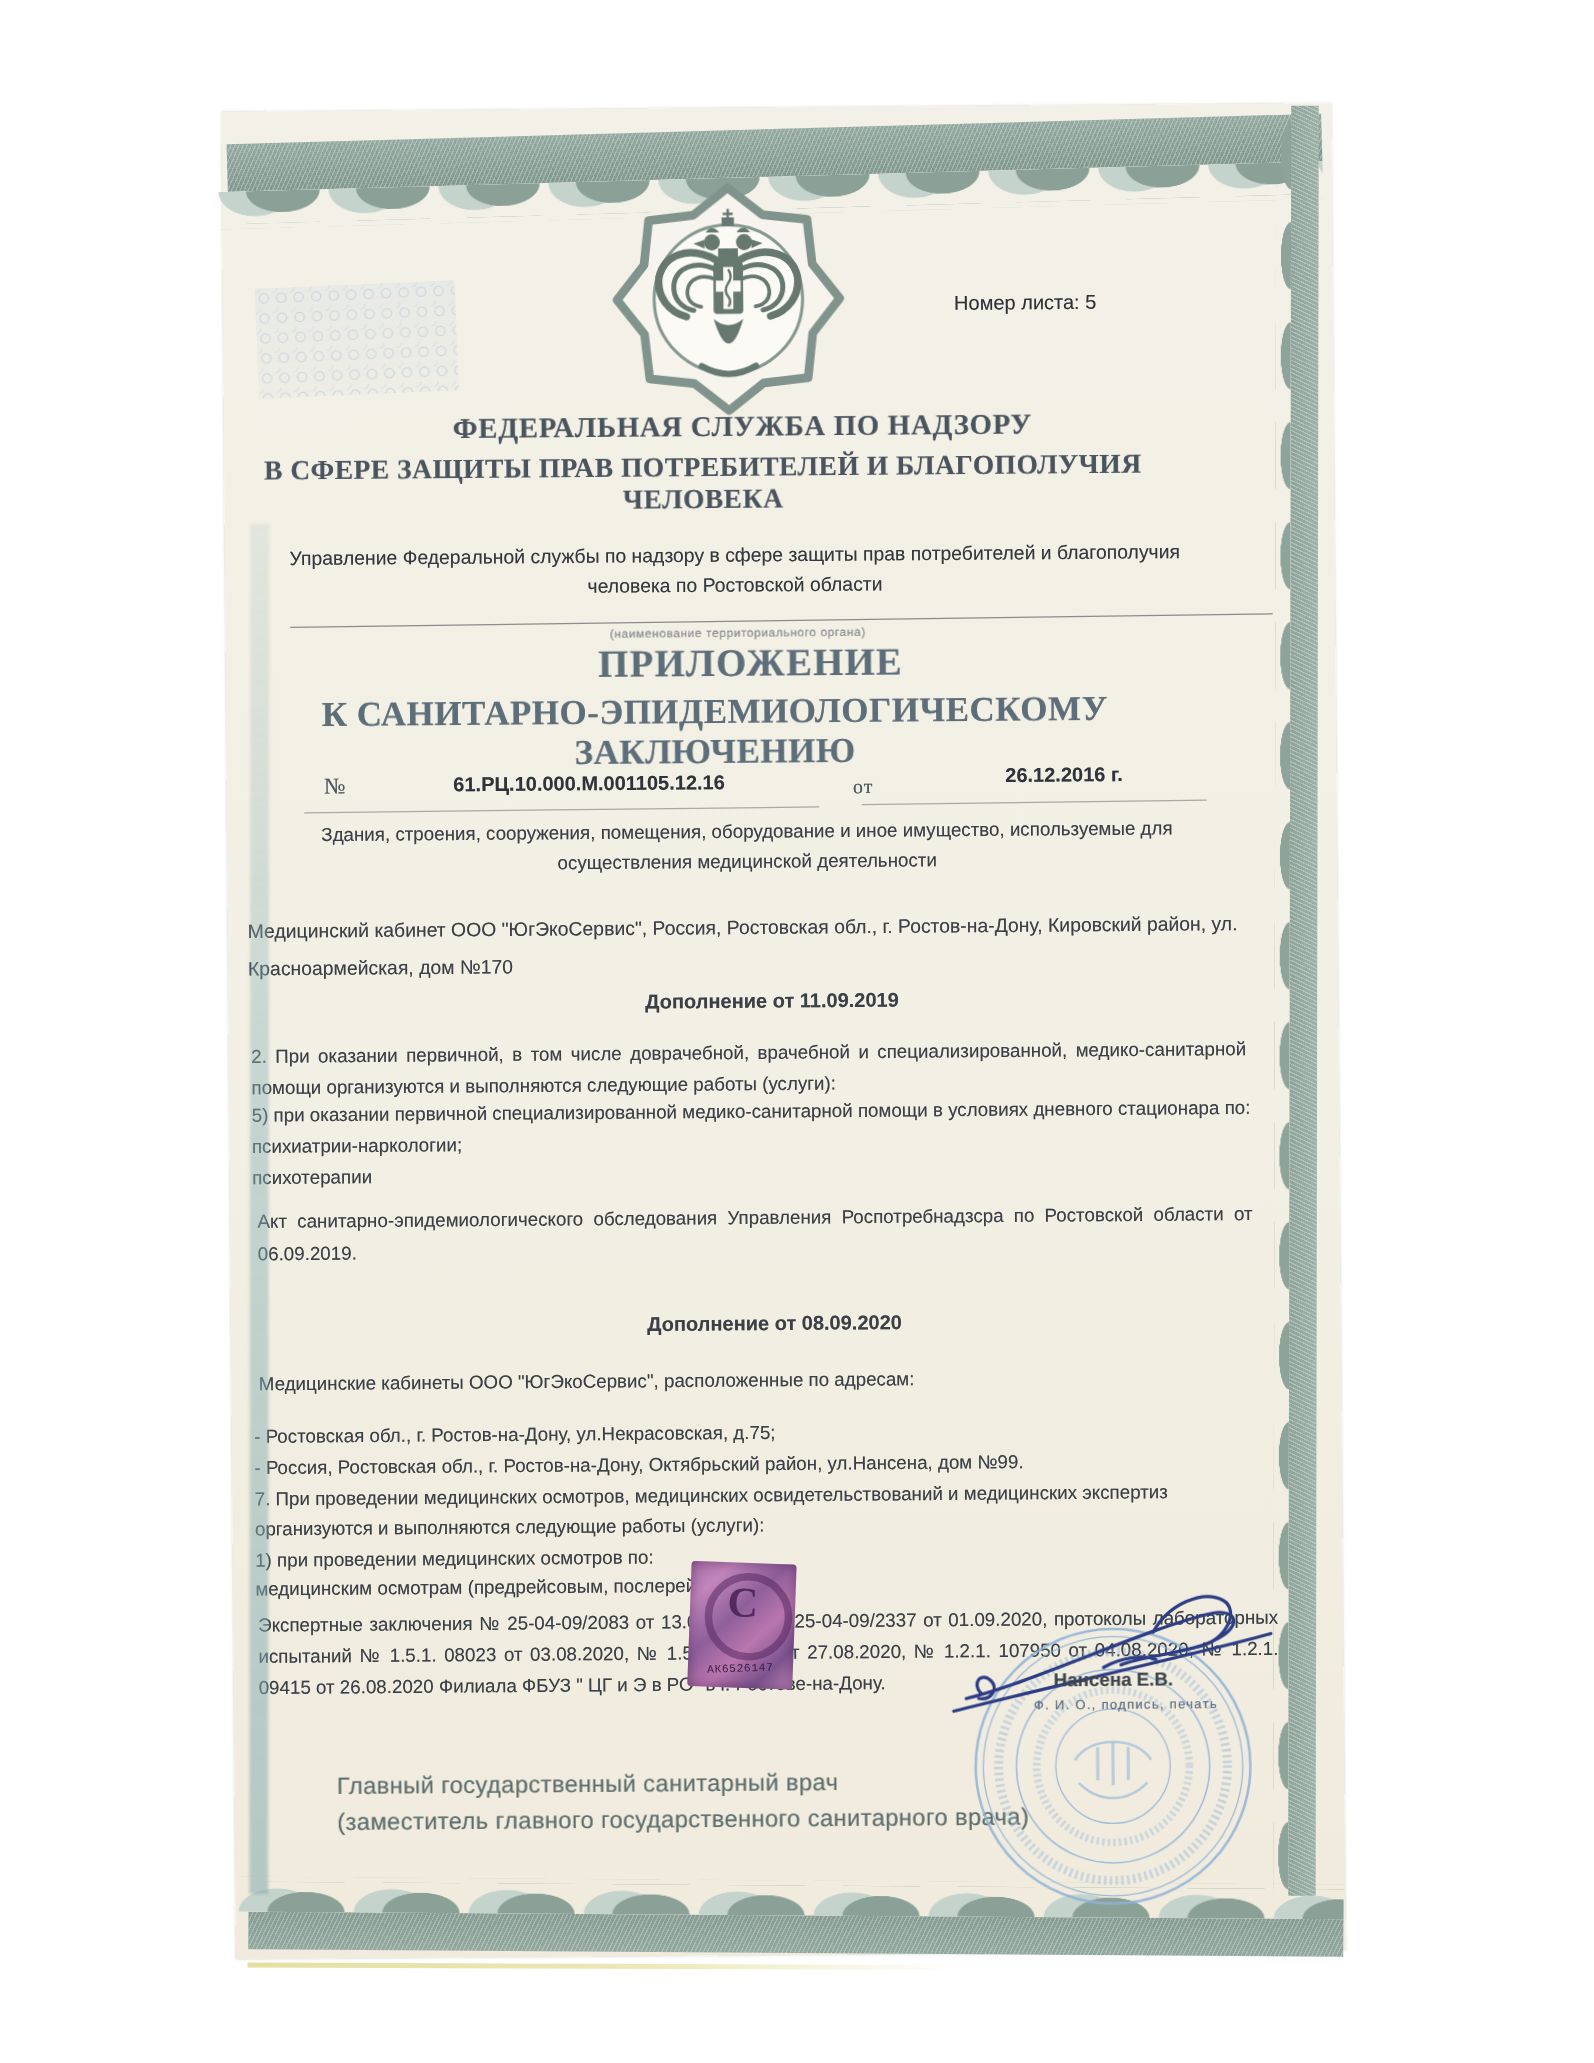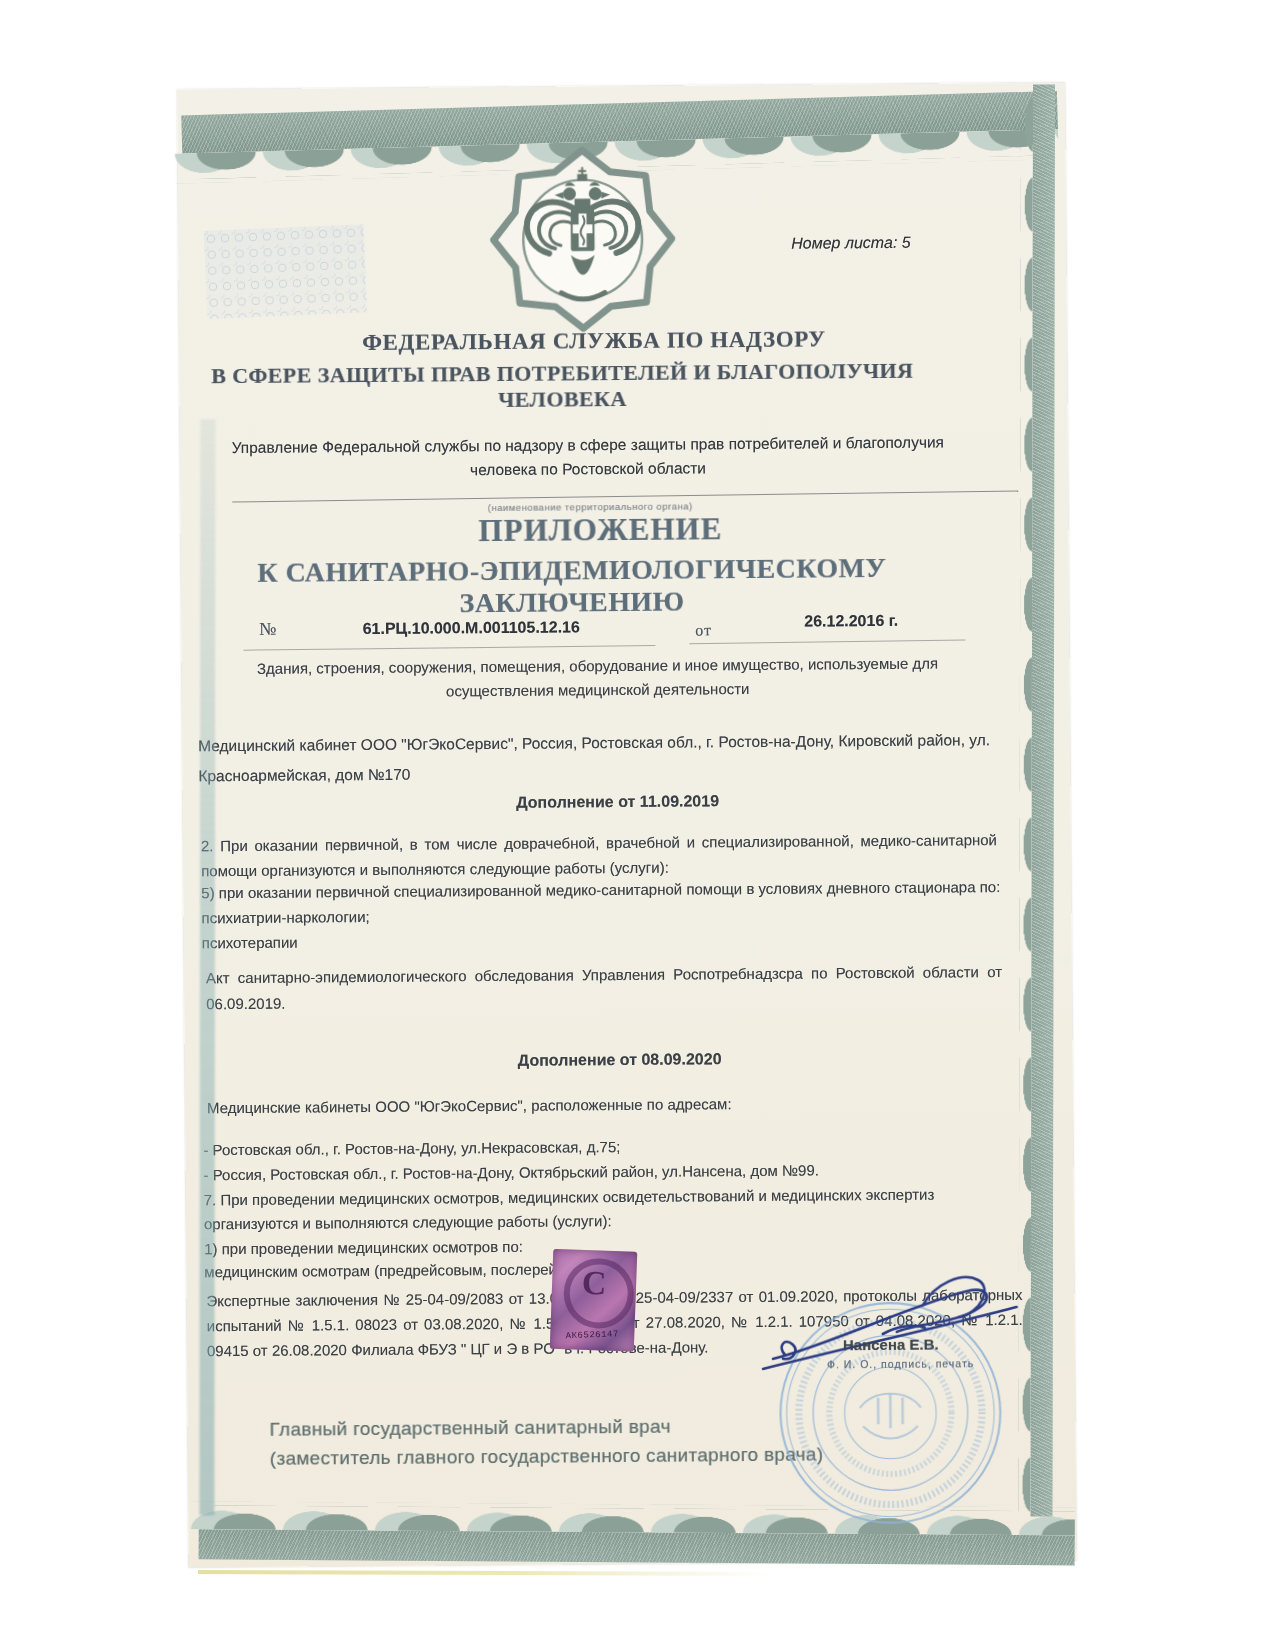--- a/index.html
+++ b/index.html
@@ -58,37 +58,37 @@
         radial-gradient(circle 5px at 0px 0px,rgba(255,255,255,0) 3px,rgba(130,166,204,.4) 3.5px,rgba(255,255,255,0) 4.6px),
         linear-gradient(180deg,rgba(170,199,226,.25),rgba(170,199,226,.12));
       background-size:14px 16px,14px 16px,100% 100%;}
   
   .emblem{position:absolute;left:302px;top:58px;width:205px;height:188px;z-index:3;
       filter:blur(.3px) saturate(.85);}
   
   .t{position:absolute;color:#3b4046;text-shadow:0 0 .5px rgba(59,64,70,.45);}
   .center{text-align:center;}
   .just{text-align:justify;}
-  .sheet-no{left:613px;top:150px;font-size:16px;color:#2e3237;font-style:italic;}
+  .sheet-no{left:585px;top:150px;font-size:16px;color:#2e3237;}
   .hdr1{left:10px;top:242px;width:810px;font-family:"Liberation Serif",serif;font-weight:bold;
         font-size:23px;letter-spacing:.6px;color:#49545f;filter:blur(.25px);}
   .hdr2{left:-12px;top:274px;width:790px;font-family:"Liberation Serif",serif;font-weight:bold;
         font-size:22px;letter-spacing:.4px;color:#49545f;filter:blur(.25px);}
   .auth1{left:28px;top:350px;width:760px;font-size:15.5px;color:#33383d;}
   .auth2{left:28px;top:374px;width:760px;font-size:15.5px;color:#33383d;}
   .auth-rule{position:absolute;left:52px;top:410px;width:786px;height:1px;background:rgba(70,75,80,.6);
         transform:rotate(-.35deg);}
   .auth-cap{left:120px;top:415px;width:580px;font-size:9.5px;color:#8a8f94;filter:blur(.55px);letter-spacing:.5px;}
   .title1{left:40px;top:426px;width:760px;font-family:"Liberation Serif",serif;font-weight:bold;
         font-size:31px;letter-spacing:1px;color:#5d6e7b;filter:blur(.3px);}
   .title2{left:6px;top:468px;width:770px;font-family:"Liberation Serif",serif;font-weight:bold;
         font-size:28px;letter-spacing:.4px;color:#5d6e7b;filter:blur(.3px);}
   .num-label{left:78px;top:530px;font-family:"Liberation Serif",serif;font-size:18px;color:#4c565f;}
   .num-value{left:120px;top:532px;width:340px;font-size:16px;font-weight:bold;color:#2f343a;}
-  .ot-label{left:514px;top:536px;font-family:"Liberation Serif",serif;font-size:16px;color:#4c565f;letter-spacing:1px;}
+  .ot-label{left:501px;top:536px;font-family:"Liberation Serif",serif;font-size:16px;color:#4c565f;letter-spacing:1px;}
   .date-value{left:560px;top:528px;width:220px;font-size:16px;font-weight:bold;color:#2f343a;}
   .uline{position:absolute;height:1px;background:rgba(95,100,105,.5);}
   .u1{left:62px;top:560px;width:412px;transform:rotate(-.2deg);}
   .u2{left:508px;top:557px;width:276px;transform:rotate(-.3deg);}
   .subject{left:36px;top:568px;width:760px;font-size:15px;line-height:24px;}
   .obj-addr{left:16px;top:642px;width:806px;font-size:15.5px;line-height:30px;}
   .h-supp{font-weight:bold;font-size:16px;}
   .supp19-h{left:120px;top:707px;width:630px;}
   .s19p1{left:18px;top:744px;width:796px;font-size:15px;line-height:25px;}
   .s19p2{left:18px;top:795px;width:812px;font-size:15px;}

